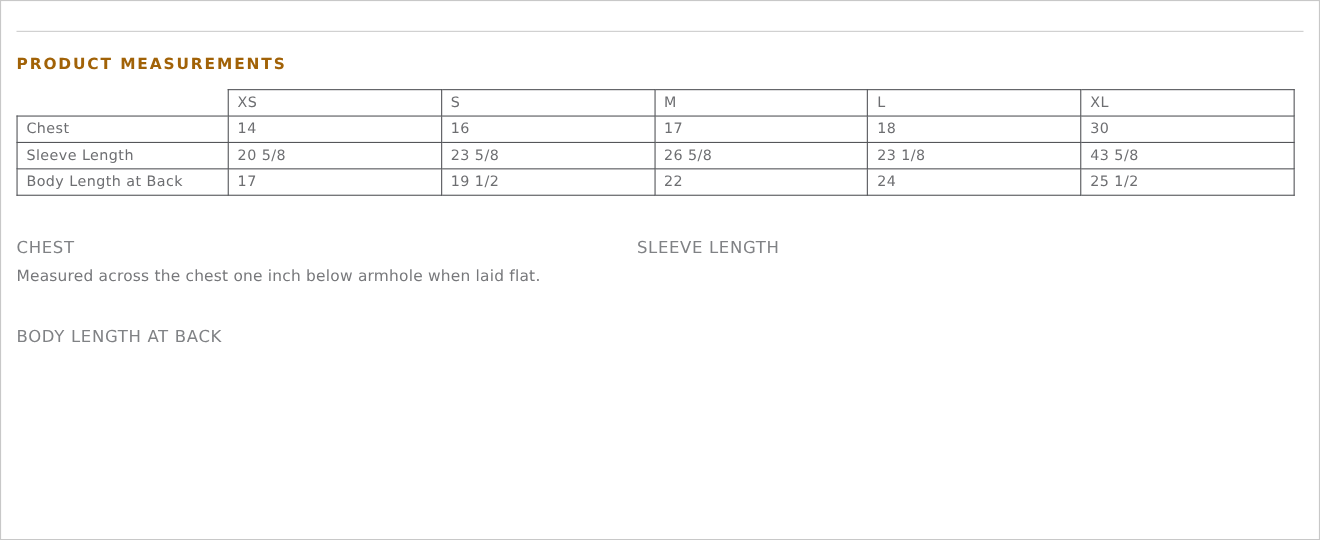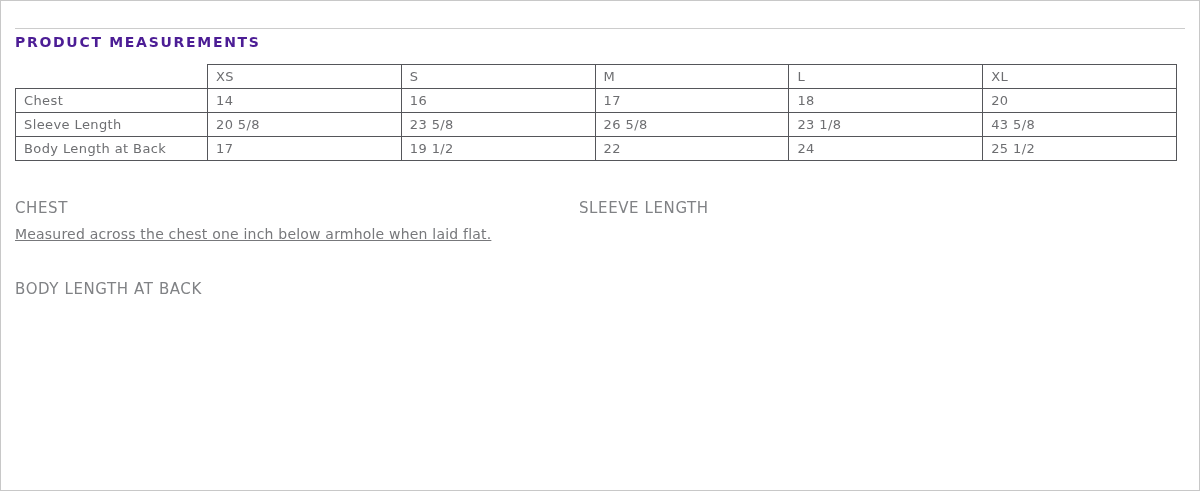--- a/index.html
+++ b/index.html
@@ -35,24 +35,24 @@
     transform-origin: 0 50%;
   }
 
   hr.divider {
     border: none;
     border-top: 1px solid #cccccc;
     margin: 27px 0 0 0;
   }
 
   .section-heading {
-    margin-top: 5px;
+    margin-top: 22px;
     font-size: 14px;
     font-weight: bold;
-    color: #4c1d95;
+    color: #a16207;
     letter-spacing: 1.7px;
   }
 
   
   table.meas {
     margin-top: 14px;
     width: 1161px;
     border-collapse: collapse;
     table-layout: fixed;
   }
@@ -84,21 +84,20 @@
     color: #808285;
     letter-spacing: 0.6px;
     margin: 0 0 3px 0;
   }
   .def .desc {
     margin: 0;
     font-size: 14px;
     line-height: 28px;
     color: #77787b;
     letter-spacing: 0.2px;
-    text-decoration: underline;
   }
 </style>
 </head>
 <body>
 
 <div class="page">
 
 
   <hr class="divider">
 
@@ -123,21 +122,21 @@
         <th>XL</th>
       </tr>
     </thead>
     <tbody>
       <tr>
         <td>Chest</td>
         <td>14</td>
         <td>16</td>
         <td>17</td>
         <td>18</td>
-        <td>20</td>
+        <td>30</td>
       </tr>
       <tr>
         <td>Sleeve Length</td>
         <td>20 5/8</td>
         <td>23 5/8</td>
         <td>26 5/8</td>
         <td>23 1/8</td>
         <td>43 5/8</td>
       </tr>
       <tr>

